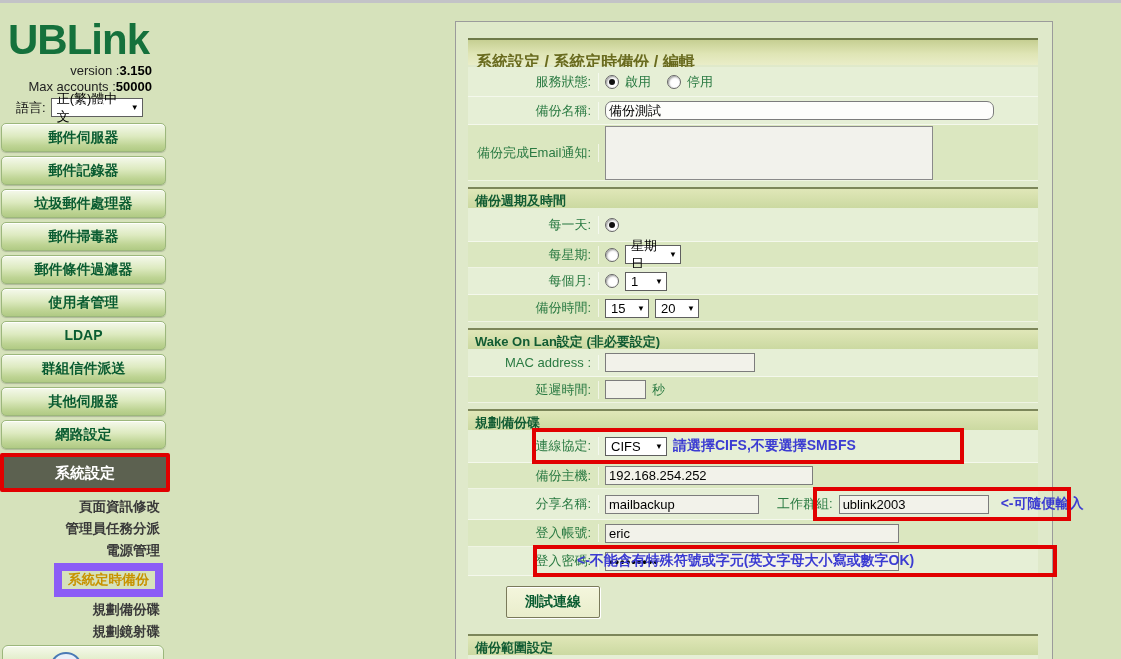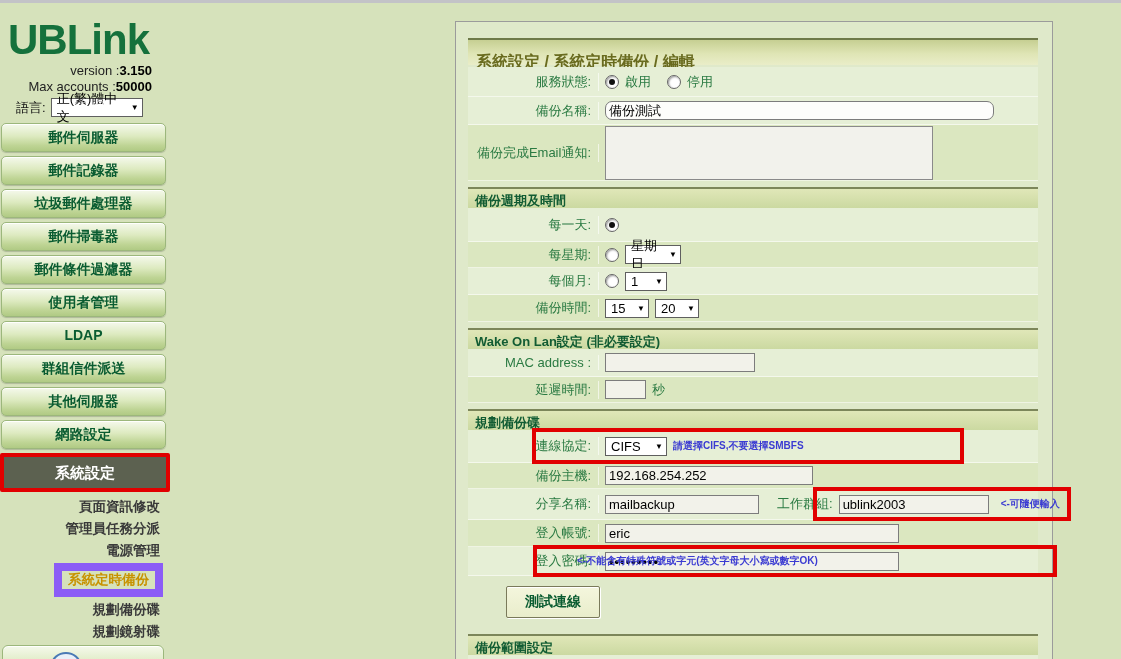--- a/index.html
+++ b/index.html
@@ -64,21 +64,21 @@
   .inp.white{background:#fdfdfb;}
   .ta{width:322px;height:48px;background:#f2f2ec;border:1px solid #8a8a8a;
     font-family:inherit;font-size:13px;resize:none;}
 
   .radio{width:12px;height:12px;border-radius:50%;background:#fff;border:1px solid #666;
     box-shadow:inset 1px 1px 2px rgba(0,0,0,.4);display:inline-block;position:relative;flex:none;cursor:pointer;}
   .radio.checked::after{content:"";position:absolute;left:3px;top:3px;width:6px;height:6px;
     border-radius:50%;background:#111;}
   .radlab{color:#2a7a42;font-size:13px;margin-right:10px;}
 
-  .hint{color:#3b3bd2;font-weight:bold;font-size:10px;white-space:nowrap;}
+  .hint{color:#3b3bd2;font-weight:bold;font-size:14px;white-space:nowrap;}
   .glabel{color:#2a7a42;font-size:13px;white-space:nowrap;}
 
   .redbox{position:absolute;border:4px solid #e10000;pointer-events:none;z-index:5;box-sizing:border-box;}
 
   .btn-area{height:52px;display:flex;align-items:center;}
   .btn-test{width:94px;height:32px;margin-left:38px;border:1px solid #7a7a5a;border-radius:2px;
     background:linear-gradient(180deg,#f4f6dd 0%,#e9edcb 100%);
     box-shadow:1px 1px 0 #fff,inset 0 1px 0 #fff;
     color:#0a5c31;font-weight:bold;font-size:14px;font-family:inherit;cursor:pointer;}
   .stub{height:12px;}

